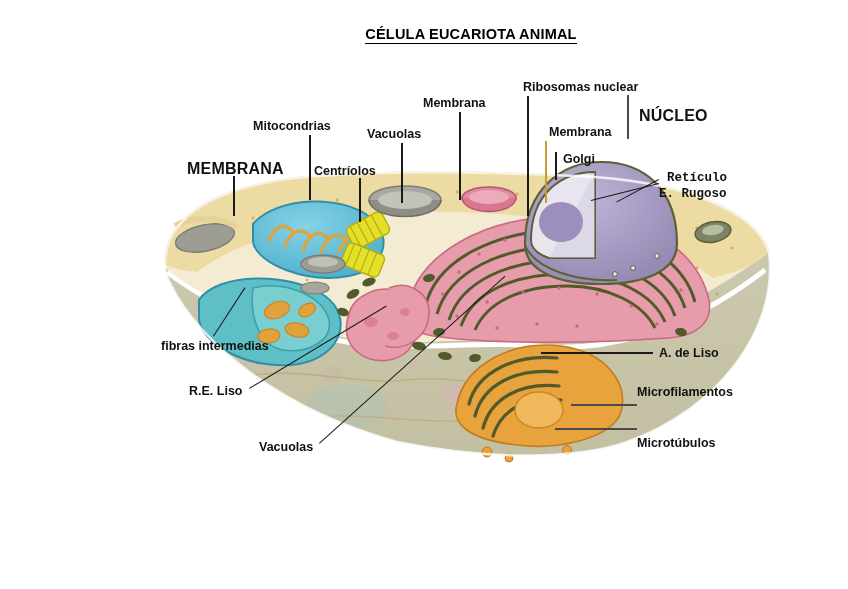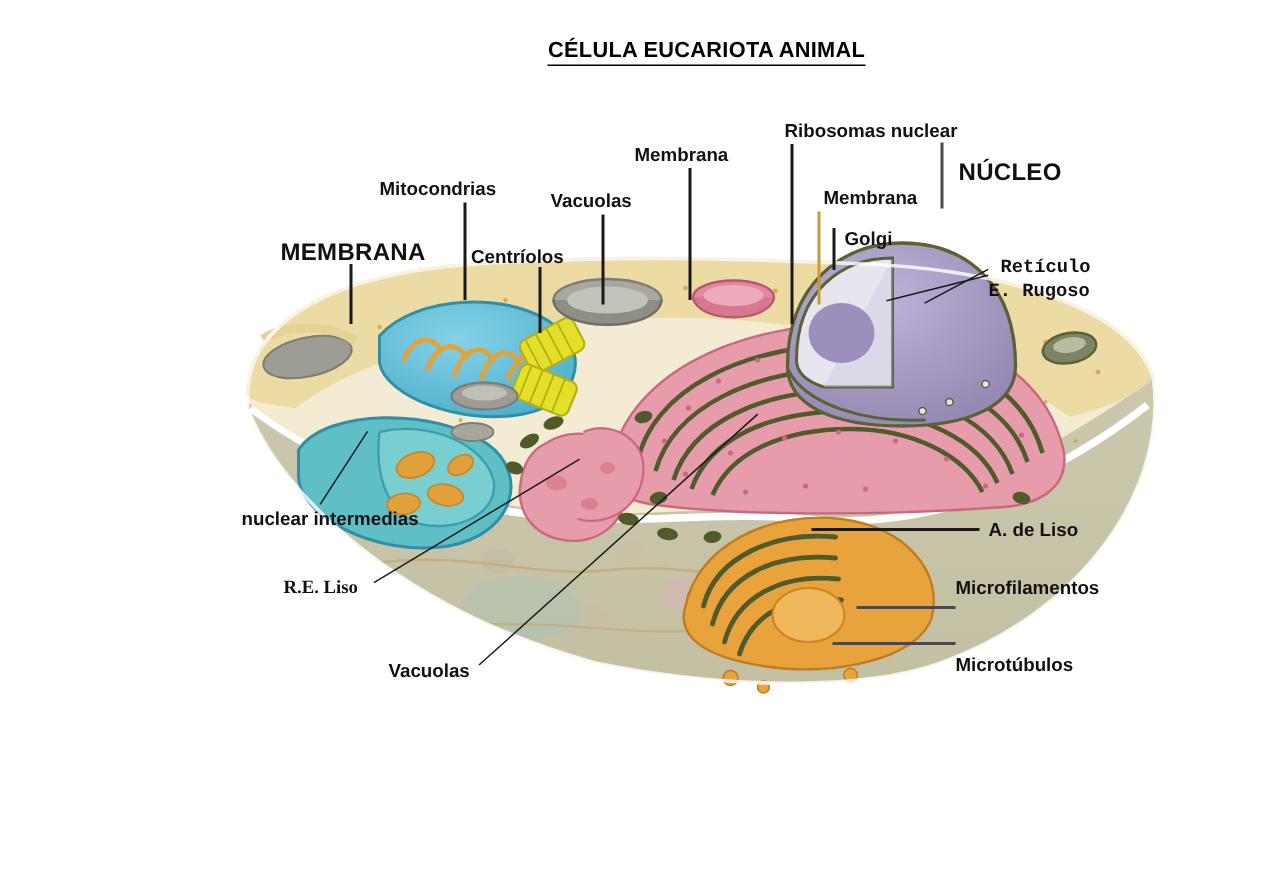--- a/index.html
+++ b/index.html
@@ -362,24 +362,24 @@
   <div class="leader v gold" style="left:498px; top:141px; height:62px;"></div>
 
   <div class="label" style="left:516px; top:152px;">Golgi</div>
   <div class="leader v" style="left:508px; top:152px; height:28px;"></div>
 
   <div class="label two-line" style="left:620px; top:171px;">Retículo</div>
   <div class="label two-line" style="left:612px; top:187px;">E. Rugoso</div>
   <div class="diag" style="left:612px; top:180px; width:48px; transform:rotate(152deg);"></div>
   <div class="diag" style="left:612px; top:184px; width:70px; transform:rotate(166deg);"></div>
 
-  <div class="label" style="left:114px; top:339px;">nuclear intermedias</div>
+  <div class="label" style="left:114px; top:339px;">fibras intermedias</div>
   <div class="diag" style="left:166px; top:336px; width:58px; transform:rotate(-57deg);"></div>
 
-  <div class="label" style="left:142px; top:384px;font-family:Liberation Serif, serif;">R.E. Liso</div>
+  <div class="label" style="left:142px; top:384px;">R.E. Liso</div>
   <div class="diag" style="left:202px; top:388px; width:160px; transform:rotate(-31deg);"></div>
 
   <div class="label" style="left:212px; top:440px;">Vacuolas</div>
   <div class="diag" style="left:272px; top:443px; width:250px; transform:rotate(-42deg);"></div>
 
   <div class="label" style="left:612px; top:346px;">A. de Liso</div>
   <div class="leader h" style="left:494px; top:352px; width:112px;"></div>
 
   <div class="label" style="left:590px; top:385px;">Microfilamentos</div>
   <div class="leader h grey" style="left:524px; top:404px; width:66px;"></div>

